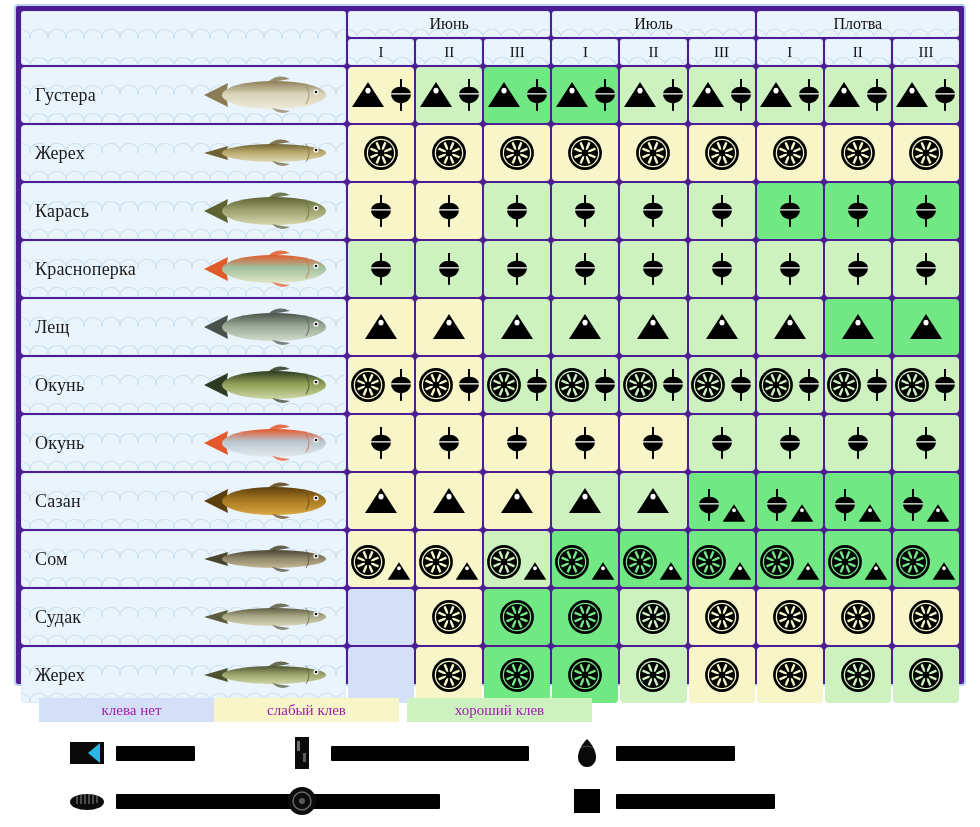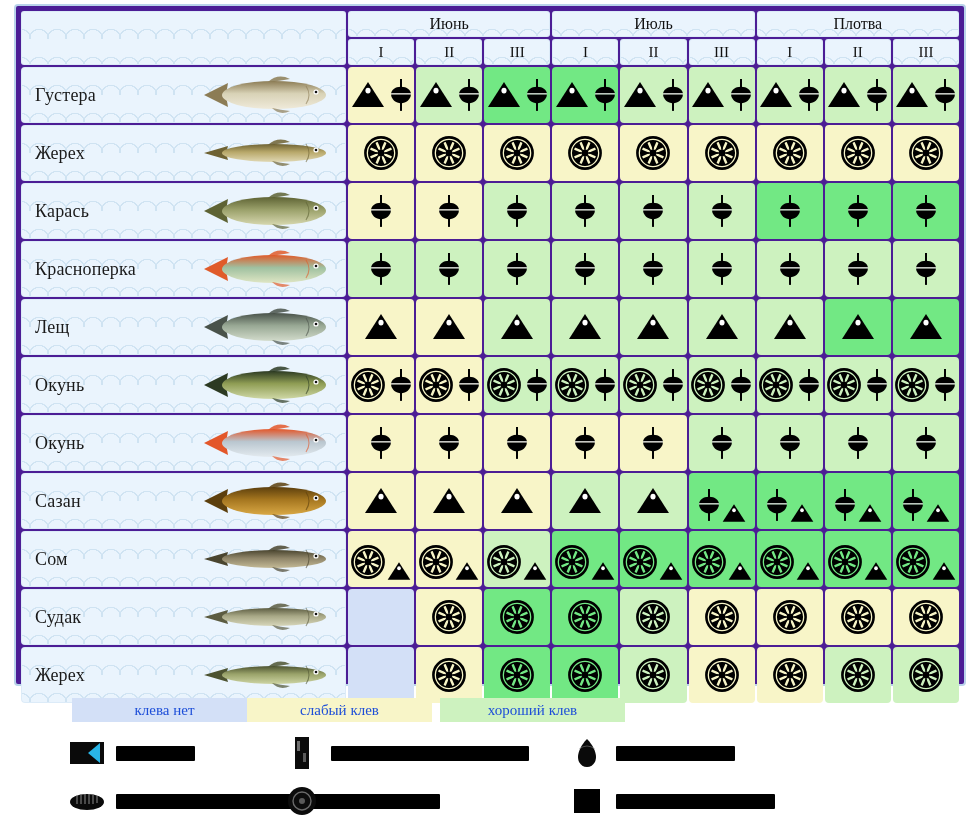--- a/index.html
+++ b/index.html
@@ -143,22 +143,21 @@
     position: absolute;
     left: 14px; top: 698px;
     width: 952px; height: 26px;
   }
   .legend-item {
     position: absolute;
     height: 24px;
     line-height: 24px;
     text-align: center;
     font-size: 15px;
-    color: #1d4ed8;
-    margin-left: 33px;
+    color: #a21caf;
   }
 
   
   .bottom-legend {
     position: absolute;
     left: 0; top: 736px;
     width: 980px; height: 91px;
   }
   .bl-item {
     position: absolute;

